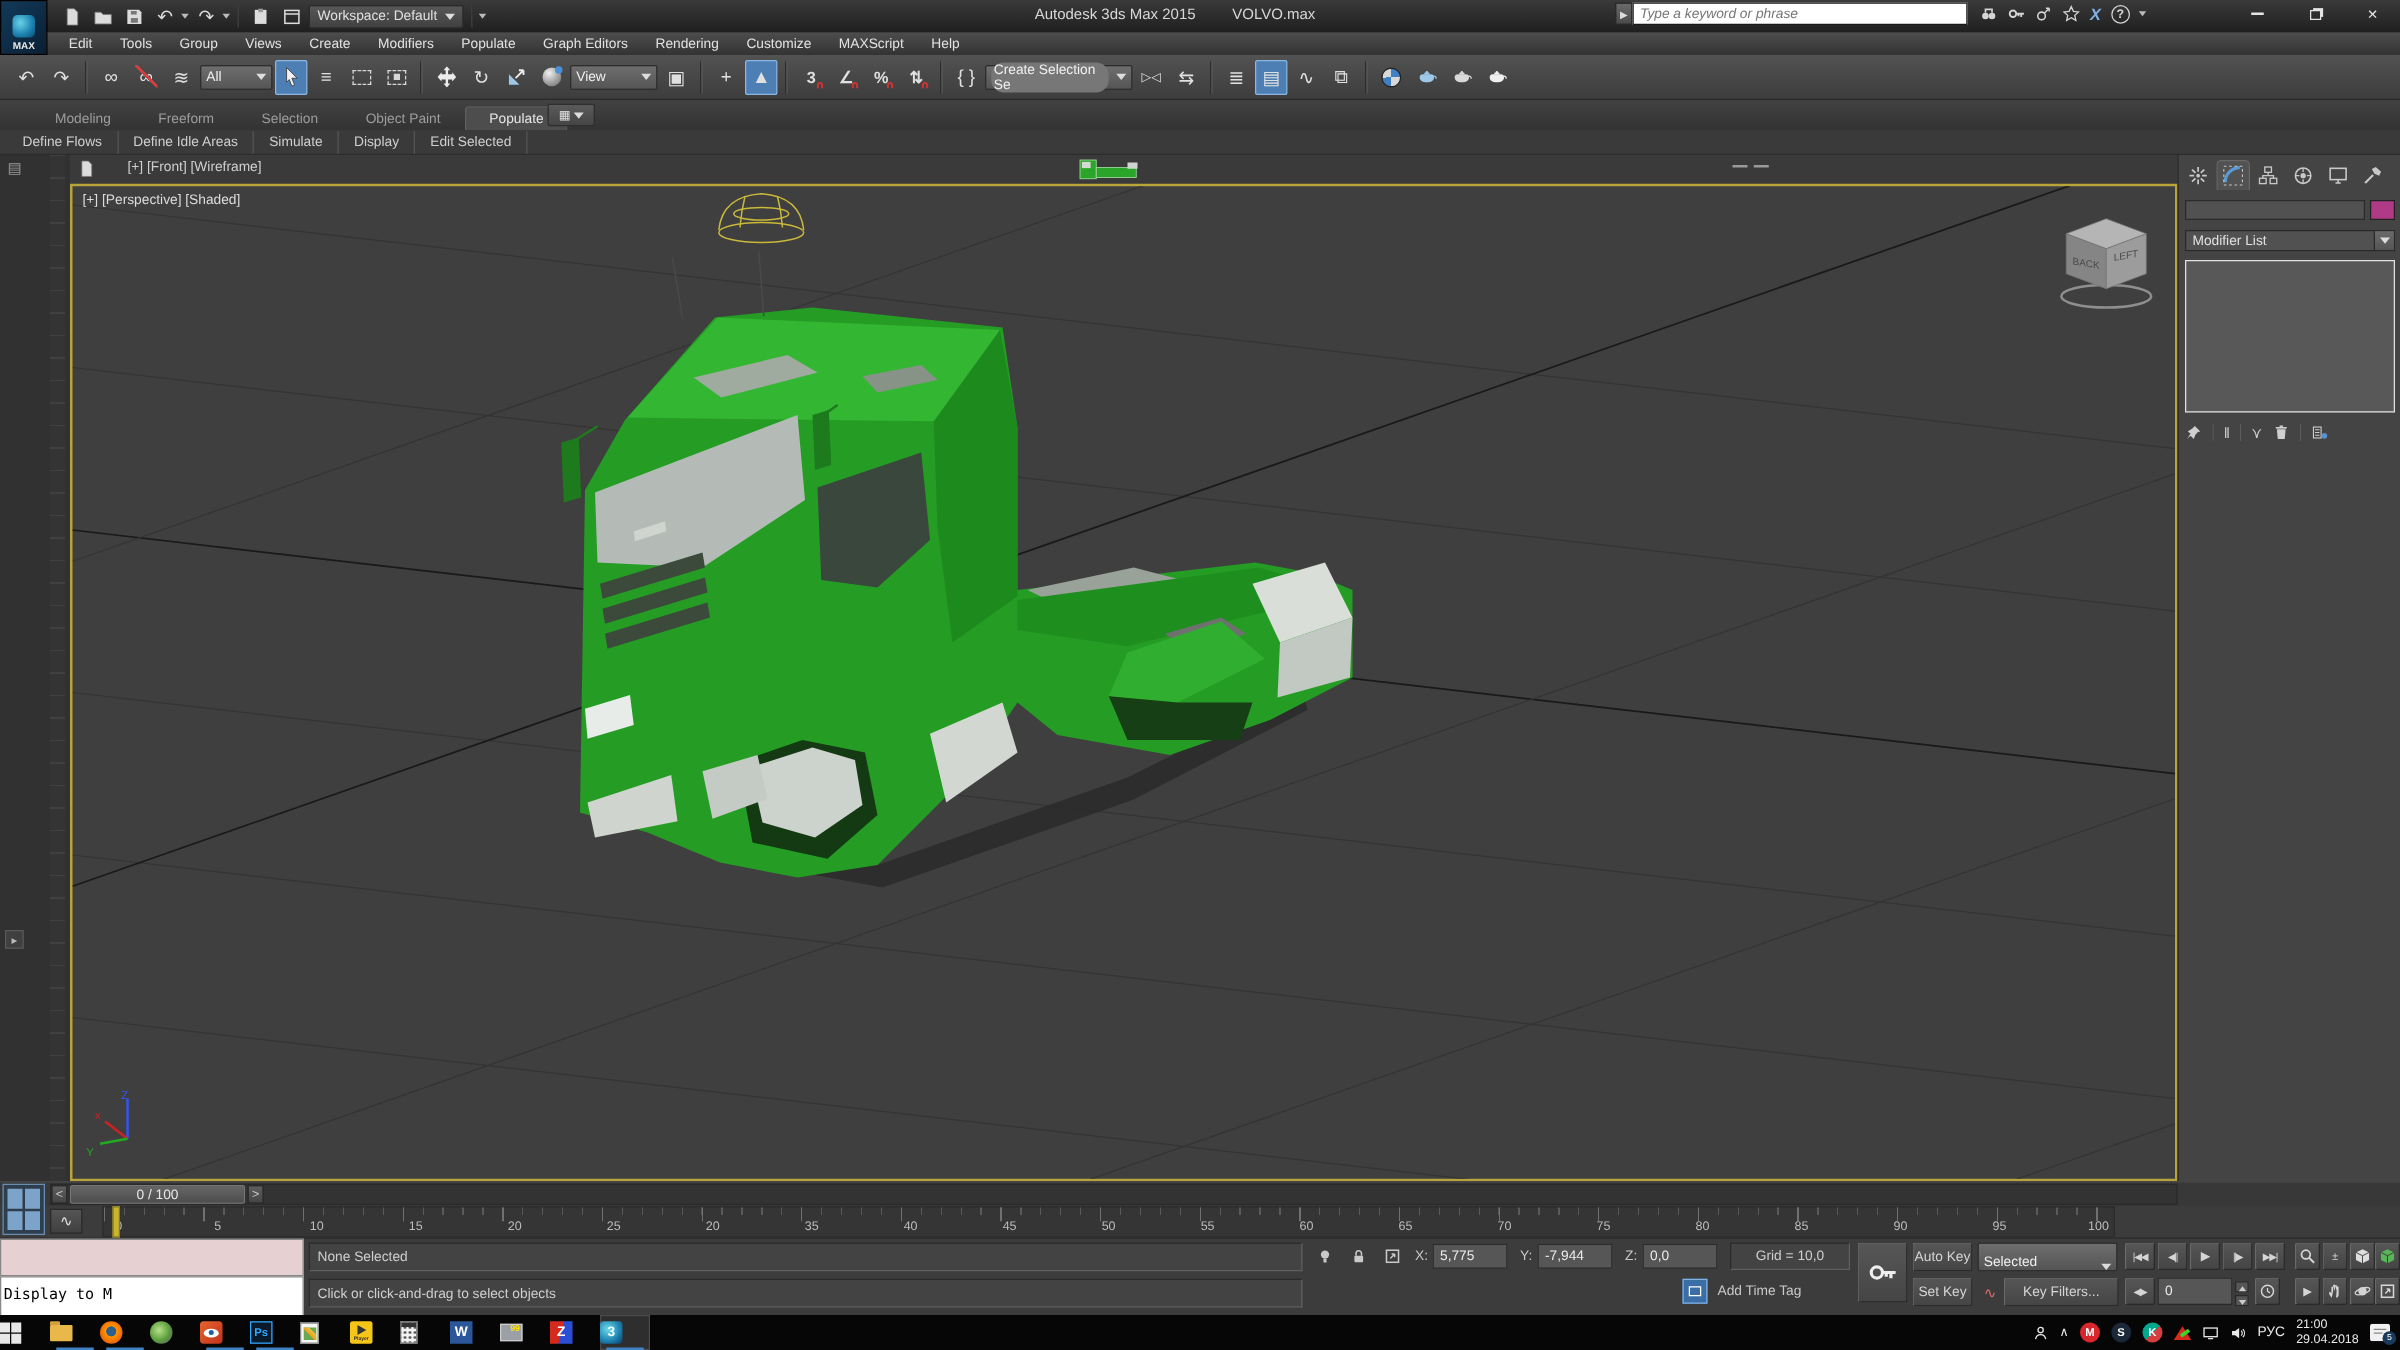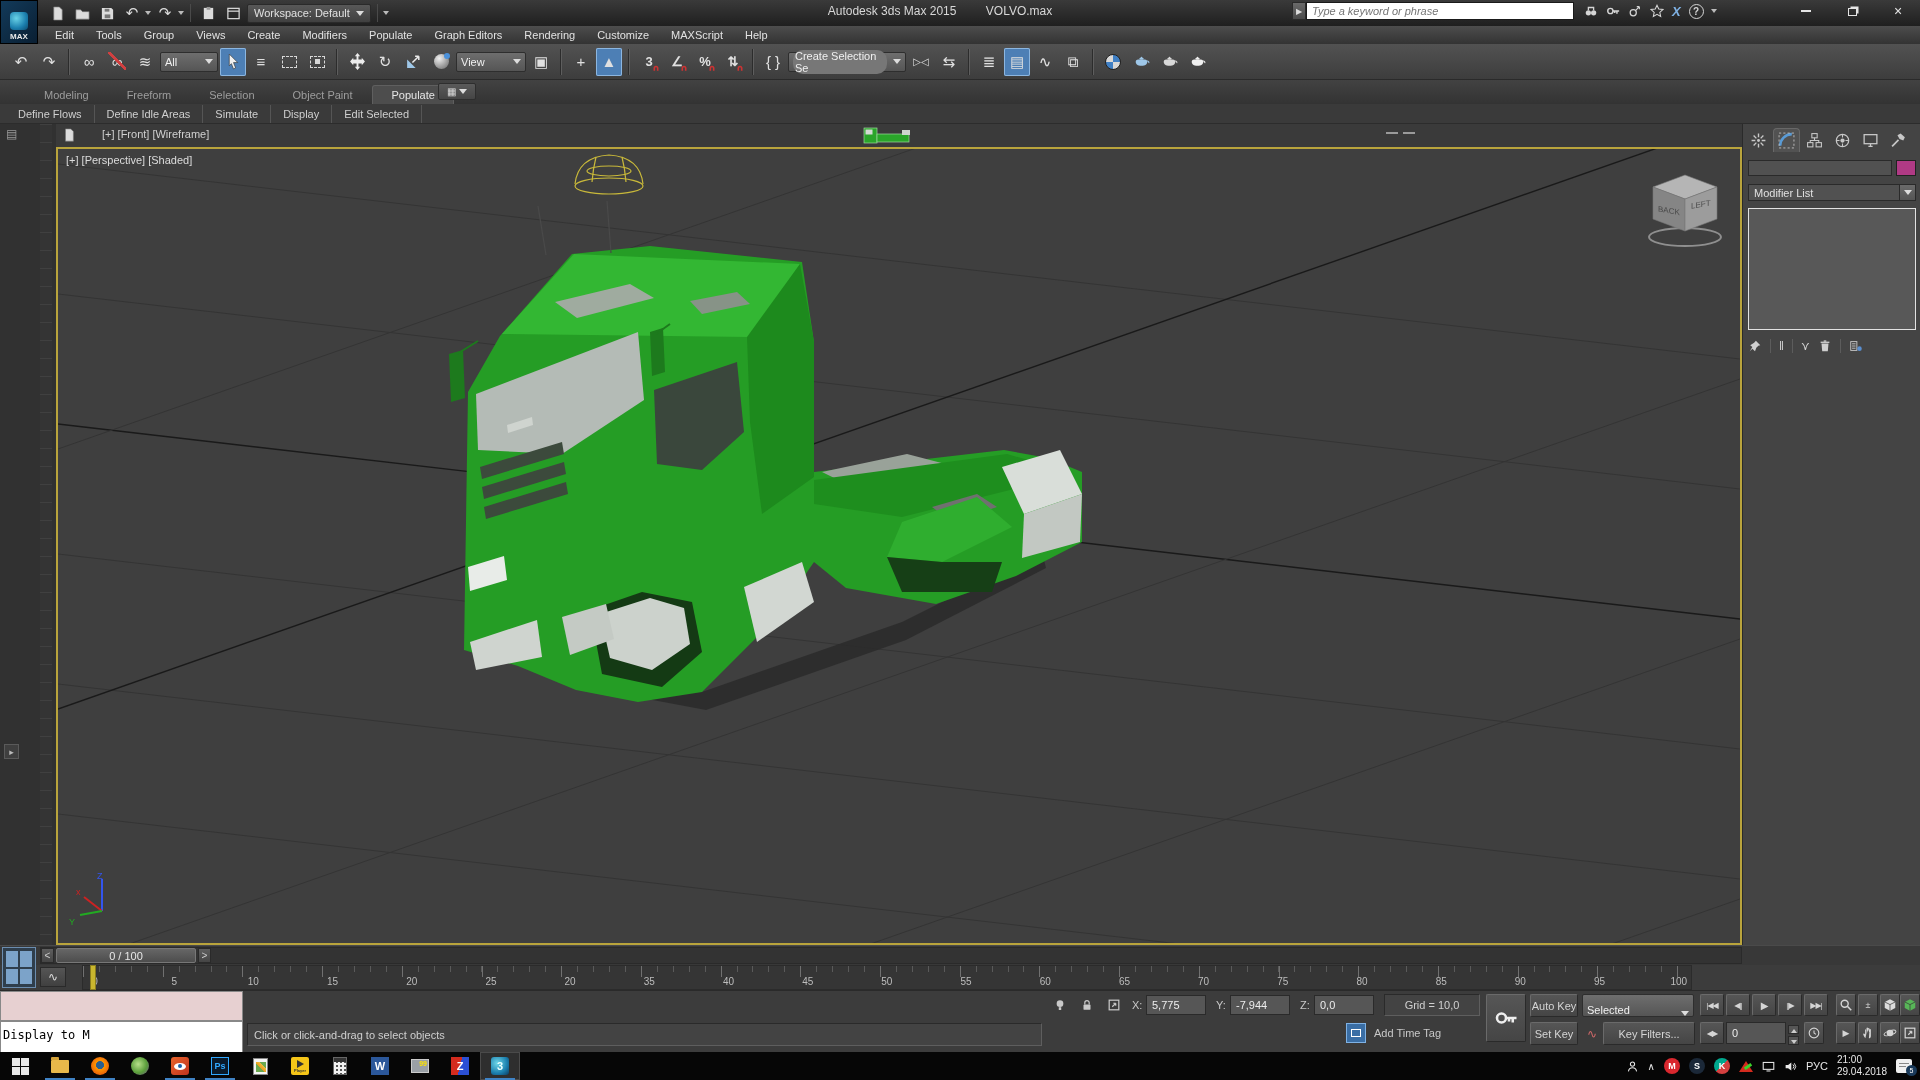--- a/index.html
+++ b/index.html
@@ -181,21 +181,21 @@
   .nav-btn svg { width:14px; height:14px; }
   #spinner { left:1788px; top:34px; width:11px; height:20px; display:flex; flex-direction:column; gap:2px; }
   #spinner span { flex:1; background:#565656; border:1px solid #2a2a2a; position:relative; }
   #spinner span::after { content:""; position:absolute; left:2px; top:3px; border-left:3px solid transparent;
     border-right:3px solid transparent; }
   #spin-up::after { border-bottom:4px solid #ccc; }
   #spin-down::after { border-top:4px solid #ccc; }
 
   
   #taskbar { left:0; top:1052px; width:1920px; height:28px; background:#060606; display:flex; align-items:center; }
-  .tb-app { width:40px; height:28px; display:flex; align-items:center; justify-content:center; position:relative; }
+  .tb-app { width:40px; height:28px; display:flex; align-items:center; position:relative; }
   .tb-app.running::after { content:""; position:absolute; left:5px; right:5px; bottom:0; height:2px;
     background:var(--taskbar_underline); }
   .tb-app.active-app { background:#2e2e2e; box-shadow:inset 0 0 0 1px #4a4a4a; }
   #start-glyph { display:grid; grid-template-columns:8px 8px; grid-template-rows:8px 8px; gap:1px; }
   #start-glyph span { background:#e8e8e8; }
   .folder-glyph { width:18px; height:13px; background:#e8b84a; border-radius:1px; position:relative; }
   .folder-glyph::before { content:""; position:absolute; left:0; top:-3px; width:8px; height:3px;
     background:#d3a23a; border-radius:1px 1px 0 0; }
   .circle-glyph { width:18px; height:18px; border-radius:50%; }
   #ff-glyph { background:radial-gradient(circle at 50% 45%, #2b5f8f 0 28%, #ff9500 32%, #e8600a 75%, #b43d07); }
@@ -821,20 +821,23 @@
     </div>
     <span id="time-marker" class="abs"></span>
   </div>
 
   <div id="statusbar" class="abs">
     <div id="listener" class="abs">
       <div id="listener-pink" class="abs"></div>
       <div id="listener-white" class="abs">Display to M</div>
     </div>
 
+    <div class="inset-box abs" style="left:247px; top:3px; width:795px; height:23px;">
+      <span>None Selected</span>
+    </div>
     <span class="sb-icon abs" style="left:1050px; top:4px;">
         <svg>
           <use href="#i-bulb"></use>
         </svg>
       </span>
     <span class="sb-icon abs" style="left:1077px; top:4px;">
         <svg>
           <use href="#i-lock"></use>
         </svg>
       </span>

